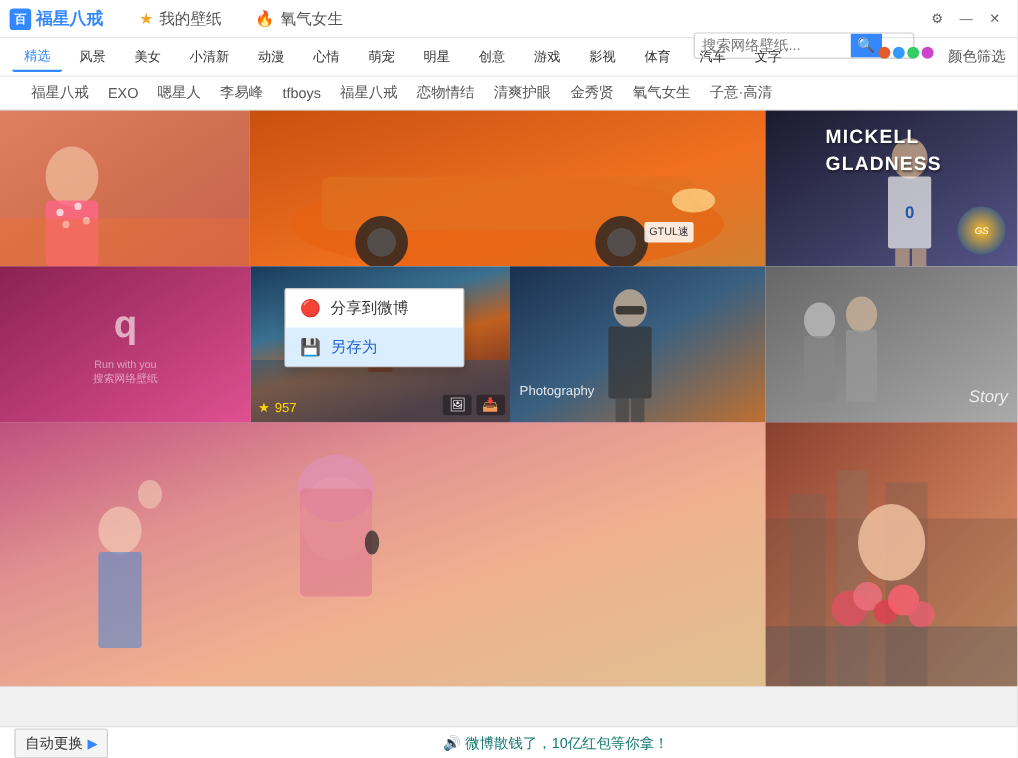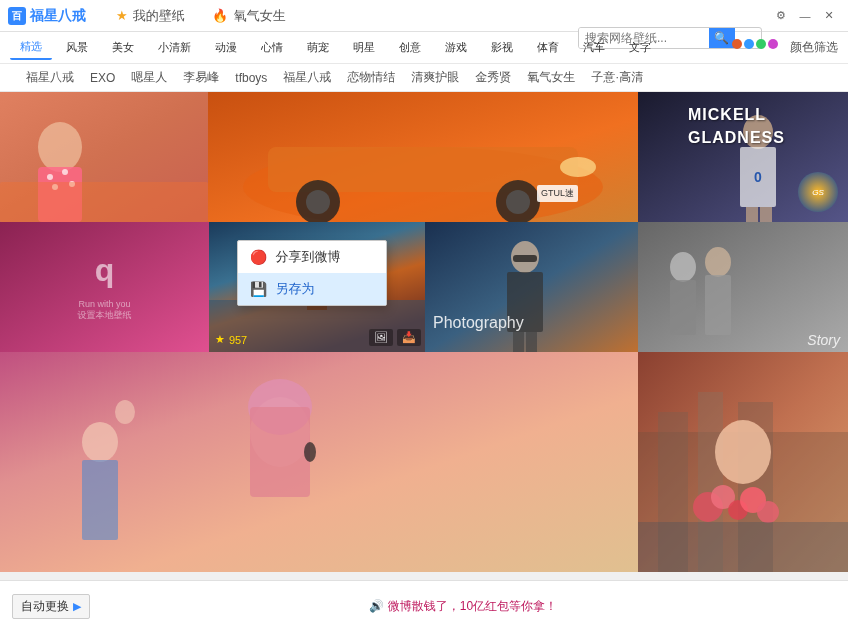--- a/index.html
+++ b/index.html
@@ -278,30 +278,30 @@
       width: 40px; height: 40px;
       border-radius: 50%;
       background: radial-gradient(circle, #fdb927 0%, #003DA5 100%);
       display: flex; align-items: center; justify-content: center;
       color: white; font-size: 8px; text-align: center; font-style: italic;
     }
 
     
     .r2c4-text {
       position: absolute;
-      bottom: 4px;
+      bottom: 14px;
       right: 8px;
       color: rgba(255,255,255,0.7);
       font-size: 11px;
       font-style: italic;
     }
 
     
     #bottom-bar {
-      height: 52px;
+      height: 27px;
       background: #fff;
       display: flex;
       align-items: center;
       padding: 0 12px;
       border-top: 1px solid #e0e0e0;
       position: absolute;
       bottom: 0; left: 0; width: 100%;
     }
     .auto-change-btn {
       display: flex; align-items: center; gap: 4px;
@@ -316,21 +316,21 @@
     .auto-change-btn .play-icon {
       color: #3388ff;
       font-size: 11px;
     }
     .weibo-notice {
       flex: 1;
       text-align: center;
       font-size: 12px;
     }
     .weibo-notice .speaker { color: #3bcc6a; }
-    .weibo-notice .link { color: #be185d; cursor: pointer; }
+    .weibo-notice .link { color: #0f766e; cursor: pointer; }
     .set-wallpaper-btn {
       background: #3388ff;
       color: white;
       border: none;
       border-radius: 2px;
       padding: 4px 10px;
       font-size: 12px;
       cursor: pointer;
     }
 
@@ -346,21 +346,21 @@
       border-radius: 2px;
       font-weight: normal;
     }
 
     
     .photo-overlay-text {
       position: absolute;
       bottom: 20px;
       left: 8px;
       color: rgba(255,255,255,0.85);
-      font-size: 16px;
+      font-size: 11px;
     }
   </style>
 </head>
 <body>
 
 <div id="title-bar">
   <div class="logo">
     <div class="logo-icon">百</div>
     <span>福星八戒</span>
   </div>
@@ -539,21 +539,21 @@
             <stop offset="100%" stop-color="#e05090"></stop>
           </linearGradient>
         </defs>
         <rect width="209" height="130" fill="url(#g4)"></rect>
       </svg>
       <div class="r2c1-text">
         <span>q</span>
       </div>
       <div class="r2c1-sub">
         <div>Run with you</div>
-        <div>设置本地壁纸</div>
+        <div>搜索网络壁纸</div>
       </div>
     </div>
 
     <div class="img-cell r2c2" style="position:relative;">
       <svg width="216" height="130" xmlns="http://www.w3.org/2000/svg">
         <defs>
           <linearGradient id="g5" x1="0" y1="0" x2="0.5" y2="1">
             <stop offset="0%" stop-color="#1a3a5a"></stop>
             <stop offset="40%" stop-color="#3a7090"></stop>
             <stop offset="65%" stop-color="#c06020"></stop>

